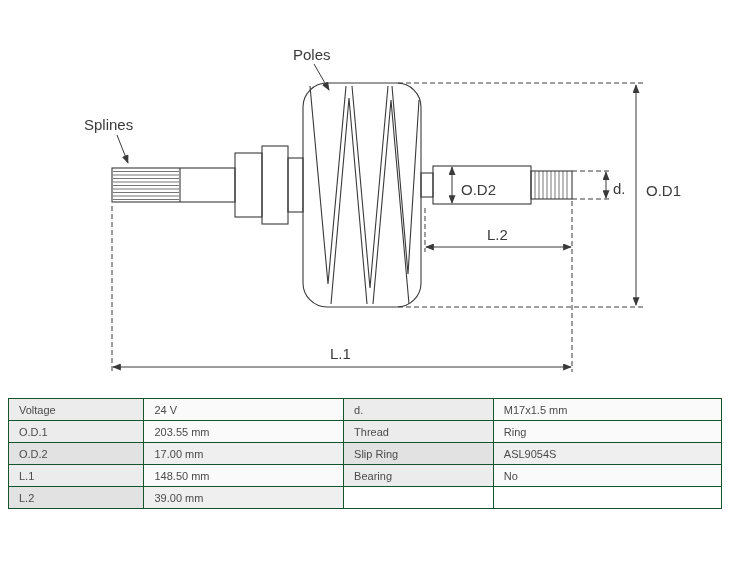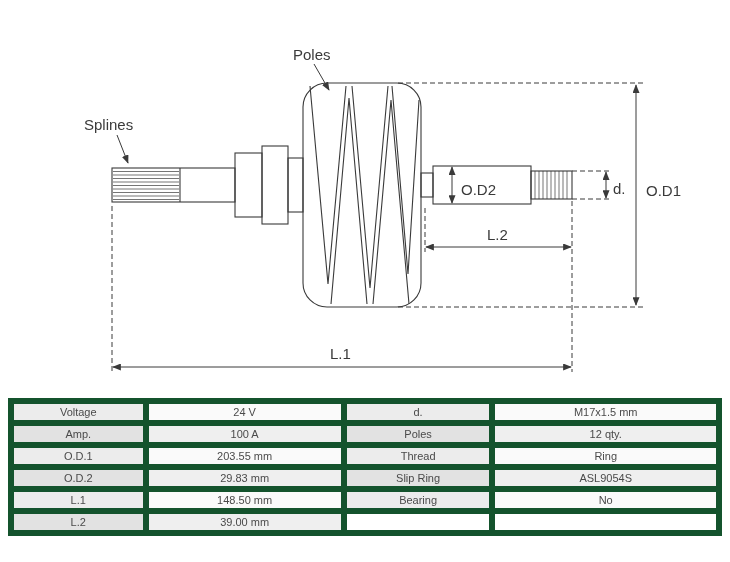--- a/index.html
+++ b/index.html
@@ -22,22 +22,22 @@
     color:#cc4343;
   }
 
   table.specs {
     width:714px; margin:0 8px;
     border-collapse:collapse; table-layout:fixed;
     font-size:11px; color:#4a4a4a;
   }
   table.specs td {
     height:22px; padding:2px 10px;
-    text-align:center; vertical-align:middle;
-    border:6px solid #14532d;
+    text-align:left; vertical-align:middle;
+    border:1px solid #14532d;
     overflow:hidden; white-space:nowrap;
   }
   tr.odd  td.lbl { background:#ececec; }
   tr.odd  td.val { background:#fafafa; }
   tr.even td.lbl { background:#e2e2e2; }
   tr.even td.val { background:#efefef; }
   table.specs td.blank { background:#ffffff; }
 </style>
 </head>
 <body>
@@ -150,35 +150,29 @@
         <col style="width:21%">
         <col style="width:32%">
     </colgroup>
     <tbody>
       <tr class="odd">
         <td class="lbl">Voltage</td>
         <td class="val">24 V</td>
         <td class="lbl">d.</td>
         <td class="val">M17x1.5 mm</td>
       </tr>
-      <tr class="even">
-        <td class="lbl">Amp.</td>
-        <td class="val">100 A</td>
-        <td class="lbl">Poles</td>
-        <td class="val">12 qty.</td>
-      </tr>
       <tr class="odd">
         <td class="lbl">O.D.1</td>
         <td class="val">203.55 mm</td>
         <td class="lbl">Thread</td>
         <td class="val">Ring</td>
       </tr>
       <tr class="even">
         <td class="lbl">O.D.2</td>
-        <td class="val">29.83 mm</td>
+        <td class="val">17.00 mm</td>
         <td class="lbl">Slip Ring</td>
         <td class="val">ASL9054S</td>
       </tr>
       <tr class="odd">
         <td class="lbl">L.1</td>
         <td class="val">148.50 mm</td>
         <td class="lbl">Bearing</td>
         <td class="val">No</td>
       </tr>
       <tr class="even">

